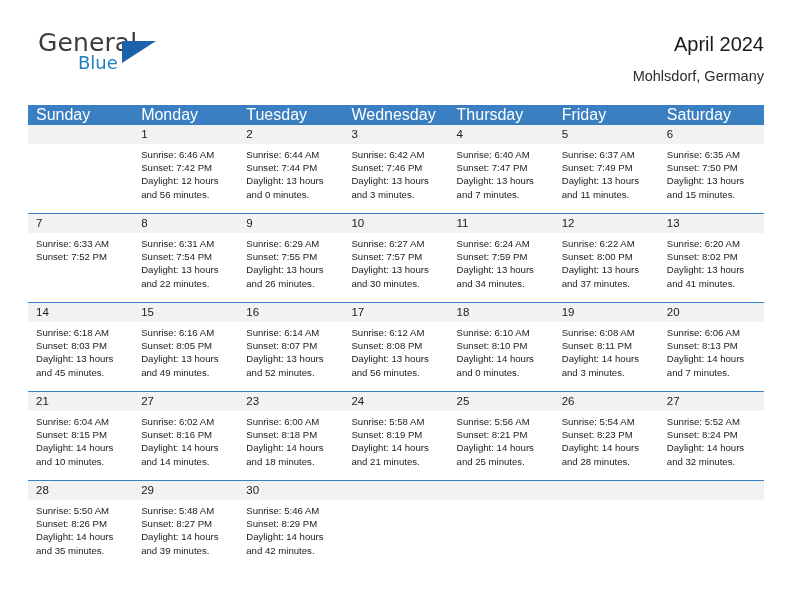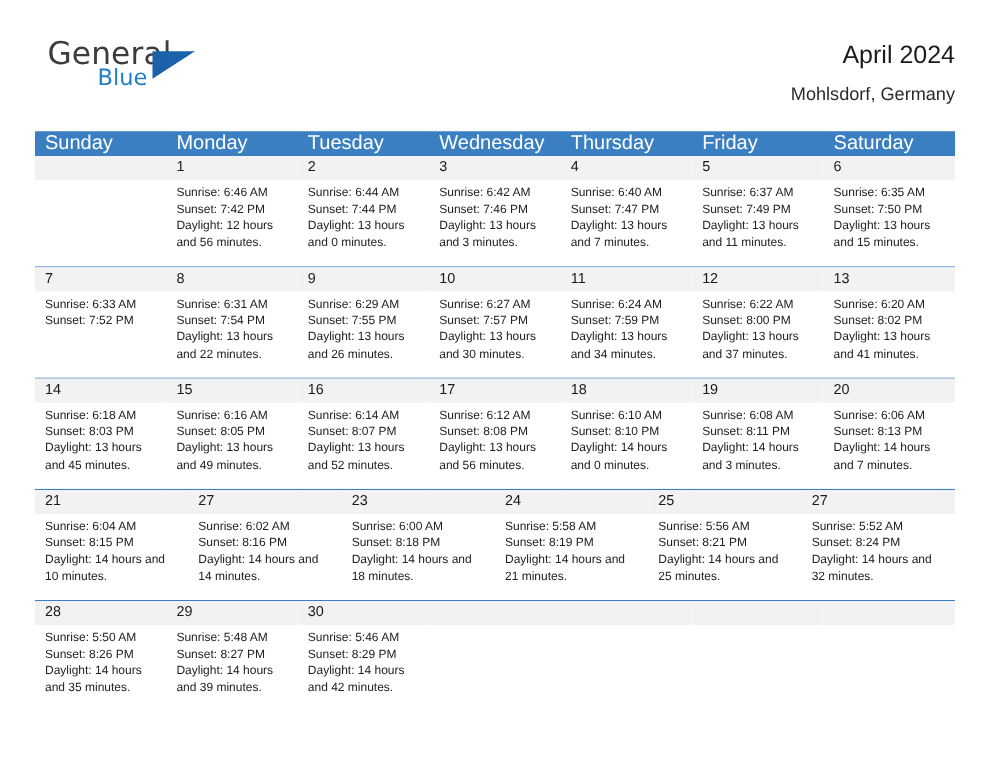--- a/index.html
+++ b/index.html
@@ -382,20 +382,28 @@
           </div>
           <div class="day-cell">
             <div class="day-num-band">25</div>
             <div class="day-info">
               <div>Sunrise: 5:56 AM</div>
               <div>Sunset: 8:21 PM</div>
               <div class="daylight-wrap">Daylight: 14 hours and 25 minutes.</div>
             </div>
           </div>
           <div class="day-cell">
+            <div class="day-num-band">26</div>
+            <div class="day-info">
+              <div>Sunrise: 5:54 AM</div>
+              <div>Sunset: 8:23 PM</div>
+              <div class="daylight-wrap">Daylight: 14 hours and 28 minutes.</div>
+            </div>
+          </div>
+          <div class="day-cell">
             <div class="day-num-band">27</div>
             <div class="day-info">
               <div>Sunrise: 5:52 AM</div>
               <div>Sunset: 8:24 PM</div>
               <div class="daylight-wrap">Daylight: 14 hours and 32 minutes.</div>
             </div>
           </div>
         </div>
         <div class="week-row">
           <div class="day-cell">

